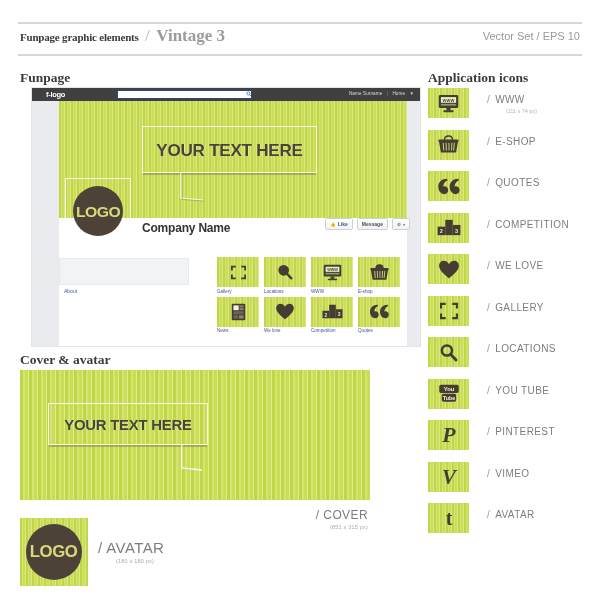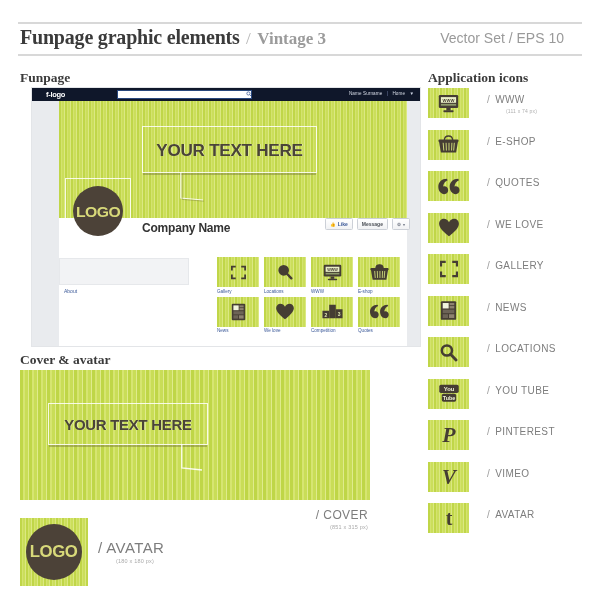--- a/index.html
+++ b/index.html
@@ -8,24 +8,24 @@
     font-family:"Liberation Sans", sans-serif;
     overflow:hidden;position:relative;
   }
 
   
   #masthead{position:absolute;left:18px;top:22px;width:564px;height:34px;}
   .rule{position:absolute;left:0;width:564px;height:2px;background:#d8d8d8;}
   .rule.top{top:0;}
   .rule.bot{top:32px;}
   #title-block{position:absolute;left:2px;top:4px;white-space:nowrap;}
-  .t-main{font-family:"Liberation Serif", serif;font-weight:bold;font-size:20px;color:#3b3b3b;letter-spacing:-.2px;}
+  .t-main{font-family:"Liberation Serif", serif;font-weight:bold;font-size:11px;color:#3b3b3b;letter-spacing:-.2px;}
   .t-slash{font-family:"Liberation Serif", serif;font-size:17px;color:#b4b4b4;font-weight:normal;margin:0 2px;}
   .t-sub{font-family:"Liberation Serif", serif;font-weight:bold;font-size:17px;color:#9b9b9b;}
-  #vector-set{position:absolute;right:18px;top:8px;font-size:14px;color:#9a9a9a;white-space:nowrap;}
+  #vector-set{position:absolute;right:2px;top:8px;font-size:11px;color:#9a9a9a;white-space:nowrap;}
 
   
   .sec-h{position:absolute;font-family:"Liberation Serif", serif;font-weight:bold;font-size:13.5px;color:#3b3b3b;}
   #h-funpage{left:20px;top:70px;}
   #h-cover{left:20px;top:352px;}
   #h-appicons{left:428px;top:70px;}
 
   
   .stripe{
     background-color:#c3d84a;
@@ -43,21 +43,21 @@
       #bfd647 0px,#bfd647 3px,
       #d6e571 3px,#d6e571 5px,
       #c9dd57 5px,#c9dd57 8px,
       #dfeb8c 8px,#dfeb8c 9px
     );
   }
 
   
   #funpage{position:absolute;left:32px;top:88px;width:388px;height:258px;background:#e9ebee;
     box-shadow:0 0 0 1px #e3e5e8;}
-  #fb-bar{position:absolute;left:0;top:0;width:388px;height:13px;background:#0f172a;}
+  #fb-bar{position:absolute;left:0;top:0;width:388px;height:13px;background:#404040;}
   #f-logo{position:absolute;left:14px;top:2px;font-size:7.5px;font-weight:bold;color:#ffffff;letter-spacing:-.3px;}
   #fb-search{position:absolute;left:85px;top:2.2px;width:135px;height:8.4px;background:#ffffff;border:1px solid #29487d;box-sizing:border-box;}
   #fb-search-icon{position:absolute;left:214px;top:3px;width:6px;height:6px;color:#3b5998;font-size:6px;line-height:6px;}
   #fb-right{position:absolute;right:6px;top:3px;font-size:4.6px;color:#d7dce7;white-space:nowrap;letter-spacing:.1px;}
   #fb-right .sep{color:#7b8bb5;margin:0 3px;}
   #fb-caret{display:inline-block;margin-left:3px;font-size:4.5px;color:#cdd4e4;}
 
   
   #fp-cover{position:absolute;left:27px;top:13px;width:348px;height:117px;}
   #fp-white{position:absolute;left:27px;top:130px;width:348px;height:128px;background:#ffffff;}
@@ -402,20 +402,36 @@
           <path class="g-dark" d="M11,1 C5,1 1,5 1,10.4 C1,15.4 4.2,19 8,19 C10.8,19 12.6,17 12.6,14.4 C12.6,11.6 10.6,9.8 8.2,9.8 C7.6,9.8 7,9.9 6.6,10.1 C7,6.4 9.2,3.6 12,2.6 Z"></path>
           <path class="g-dark" d="M24.4,1 C18.4,1 14.4,5 14.4,10.4 C14.4,15.4 17.6,19 21.4,19 C24.2,19 26,17 26,14.4 C26,11.6 24,9.8 21.6,9.8 C21,9.8 20.4,9.9 20,10.1 C20.4,6.4 22.6,3.6 25.4,2.6 Z"></path>
         </svg>
       </div>
     </div>
     <div class="app-name">
       <span class="sl">/</span><span>QUOTES</span>
     </div>
   </div>
 
+  <div class="app-row">
+    <div class="app-tile stripe">
+      <div class="tile-glyph">
+        <svg width="24" height="17" viewBox="0 0 28 20">
+          <rect x="9.6" y="1" width="8.8" height="18" class="g-dark"></rect>
+          <rect x="0.6" y="9" width="9" height="10" class="g-dark"></rect>
+          <rect x="18.4" y="7" width="9" height="12" class="g-dark"></rect>
+          <text x="5" y="17" font-family="Liberation Sans, sans-serif" font-size="6.6" font-weight="bold" fill="#e3ecb4" text-anchor="middle">2</text>
+          <text x="22.9" y="16.4" font-family="Liberation Sans, sans-serif" font-size="6.6" font-weight="bold" fill="#e3ecb4" text-anchor="middle">3</text>
+        </svg>
+      </div>
+    </div>
+    <div class="app-name">
+      <span class="sl">/</span><span>COMPETITION</span>
+    </div>
+  </div>
 
   <div class="app-row">
     <div class="app-tile stripe">
       <div class="tile-glyph">
         <svg width="22" height="19" viewBox="0 0 26 23">
           <path class="g-dark" d="M13,22 C13,22 1,13.6 1,7.2 C1,3.4 3.8,1 6.8,1 C9.4,1 11.8,2.6 13,5 C14.2,2.6 16.6,1 19.2,1 C22.2,1 25,3.4 25,7.2 C25,13.6 13,22 13,22 Z"></path>
         </svg>
       </div>
     </div>
     <div class="app-name">
@@ -432,38 +448,20 @@
           <path class="g-dark" d="M1,21 h7 v-2.6 h-4.4 v-4.4 h-2.6 z"></path>
           <path class="g-dark" d="M23,21 h-7 v-2.6 h4.4 v-4.4 h2.6 z"></path>
         </svg>
       </div>
     </div>
     <div class="app-name">
       <span class="sl">/</span><span>GALLERY</span>
     </div>
   </div>
 
-  <div class="app-row">
-    <div class="app-tile stripe">
-      <div class="tile-glyph">
-        <svg width="17" height="21" viewBox="0 0 20 24">
-          <rect x="1" y="1" width="18" height="22" rx="1.4" class="g-dark"></rect>
-          <rect x="3.2" y="3.2" width="7" height="6.4" fill="#f1f4dd"></rect>
-          <rect x="11.2" y="3.2" width="5.6" height="2.6" fill="#8e8270"></rect>
-          <rect x="11.2" y="6.8" width="5.6" height="2.8" fill="#8e8270"></rect>
-          <rect x="3.2" y="11" width="13.6" height="4.2" fill="#6d6457"></rect>
-          <rect x="3.2" y="16.4" width="6.2" height="4.4" fill="#6d6457"></rect>
-          <rect x="10.6" y="16.4" width="6.2" height="4.4" fill="#8e8270"></rect>
-        </svg>
-      </div>
-    </div>
-    <div class="app-name">
-      <span class="sl">/</span><span>NEWS</span>
-    </div>
-  </div>
 
   <div class="app-row">
     <div class="app-tile stripe">
       <div class="tile-glyph">
         <svg width="19" height="19" viewBox="0 0 24 24">
           <circle cx="10" cy="9.5" r="6.4" fill="none" stroke="#453d33" stroke-width="3.2"></circle>
           <line x1="14.6" y1="14.3" x2="21.5" y2="21.5" stroke="#453d33" stroke-width="3.6" stroke-linecap="round"></line>
         </svg>
       </div>
     </div>

